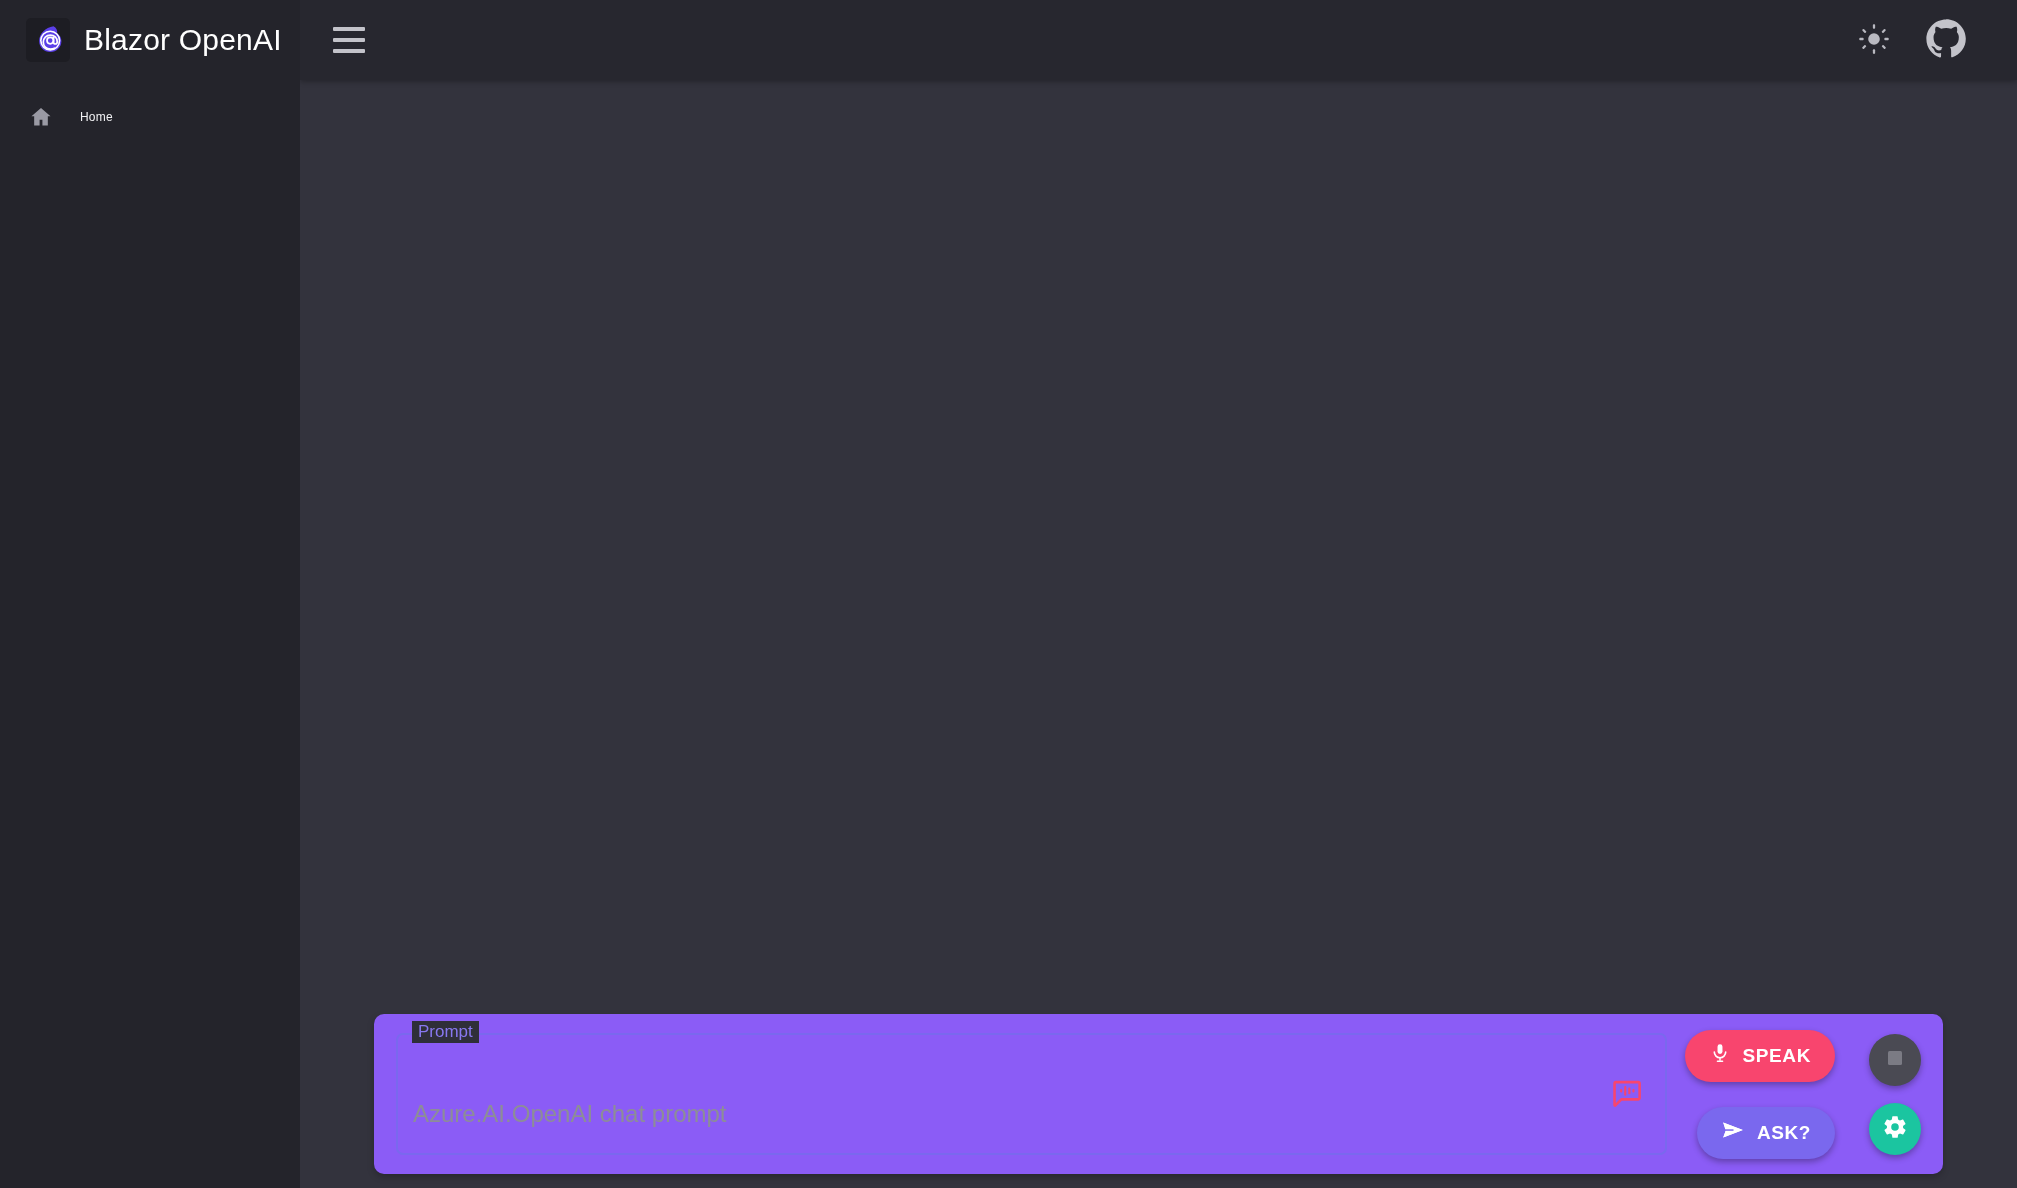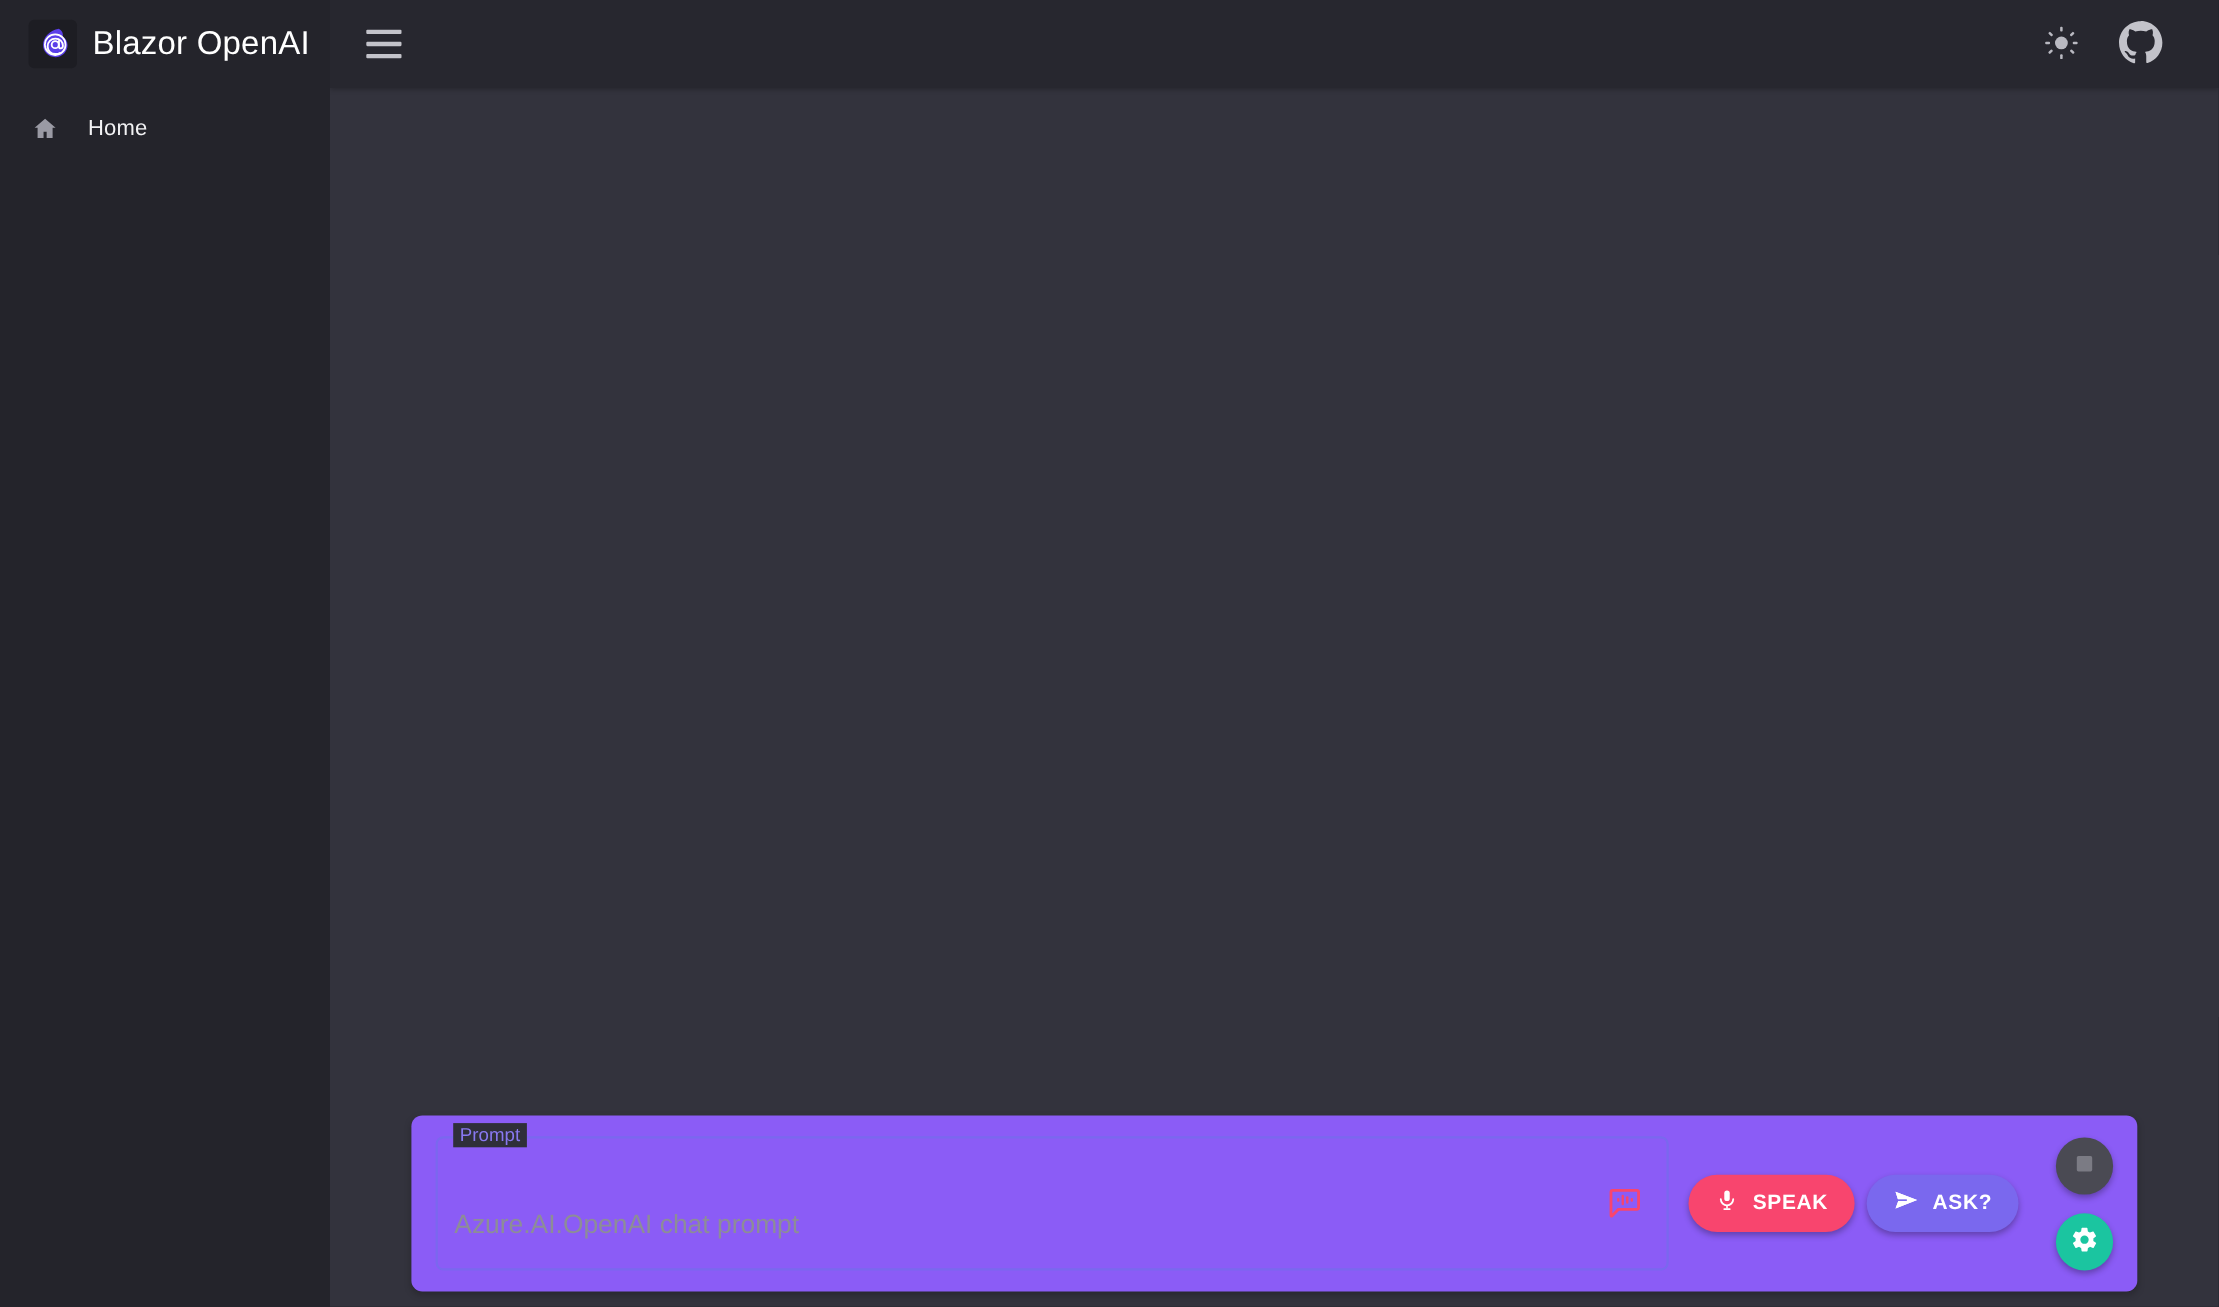--- a/index.html
+++ b/index.html
@@ -63,21 +63,21 @@
     gap: 26px;
     cursor: pointer;
     text-decoration: none;
   }
   .nav-item .nav-icon {
     width: 26px; height: 26px;
     display: flex; align-items: center; justify-content: center;
     flex: none;
   }
   .nav-label {
-    font-size: 20px;
+    font-size: 12px;
     letter-spacing: .2px;
   }
   .nav-item.home .nav-label { color: #f2f2f4; }
   .nav-item.home .nav-icon svg { fill: #9a9aa4; }
 
   .nav-item.active {
     background: #3a2830;
   }
   .nav-item.active .nav-label { color: #f6496c; }
 
@@ -202,22 +202,22 @@
     right: 20px;
     top: 50%;
     transform: translateY(-50%);
     width: 40px; height: 40px;
     display: flex; align-items: center; justify-content: center;
     cursor: pointer;
   }
 
   .btn-col {
     display: flex;
-    flex-direction: row;
-    gap: 11px;
+    flex-direction: column;
+    gap: 25px;
     flex: none;
     align-items: flex-end;
   }
   .pill {
     height: 52px;
     min-width: 134px;
     border: none;
     border-radius: 26px;
     color: #ffffff;
     font-size: 19px;

